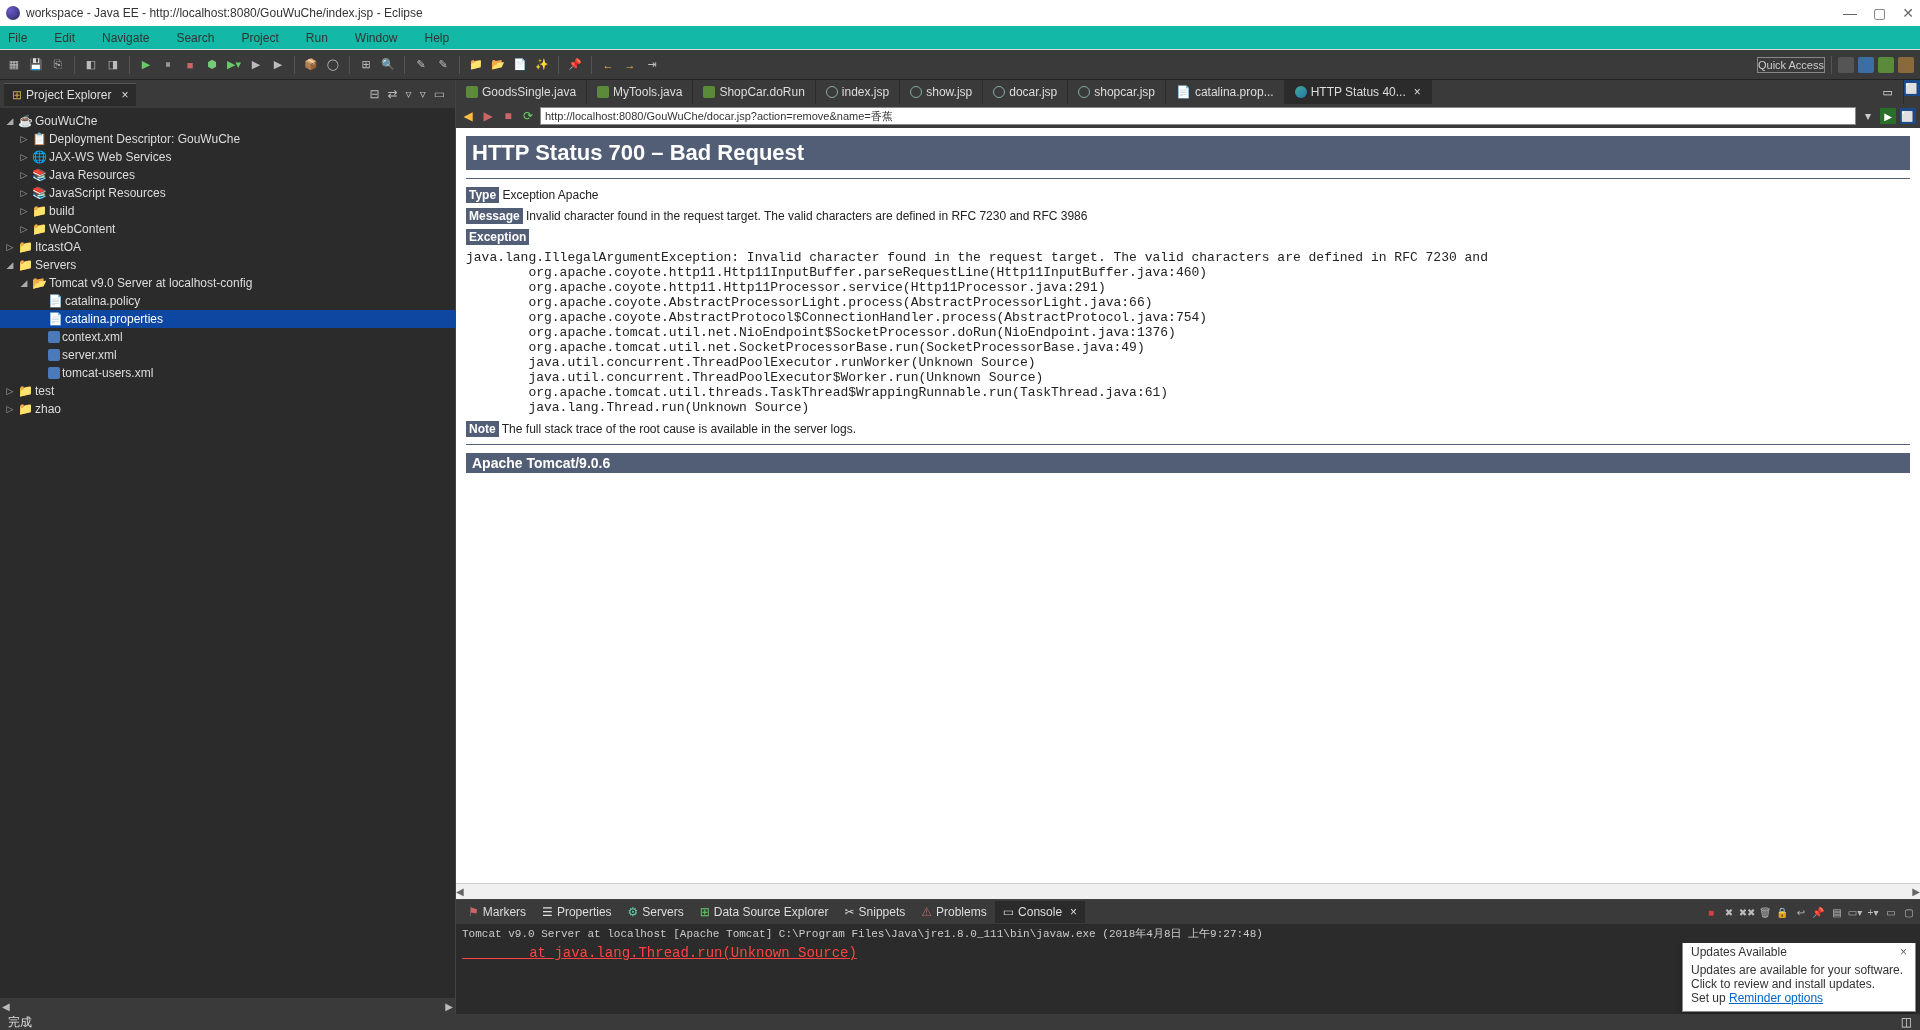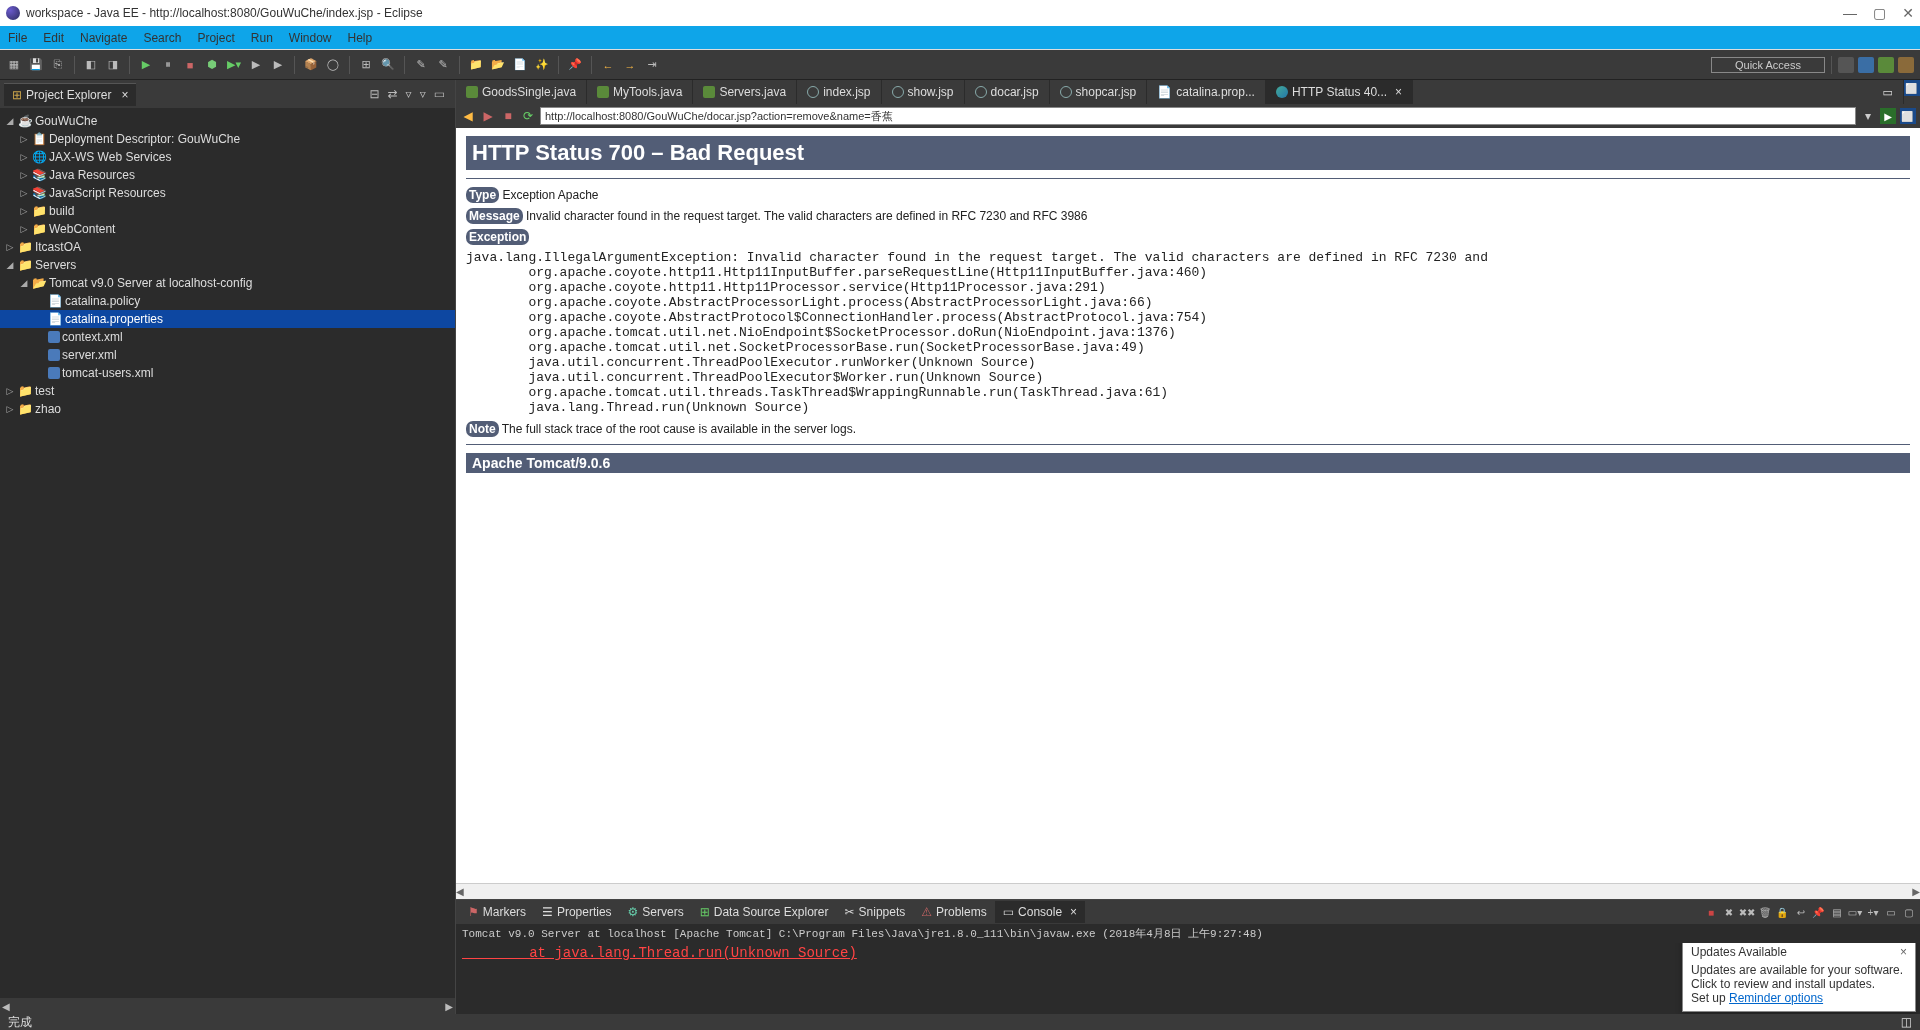--- a/index.html
+++ b/index.html
@@ -2,28 +2,28 @@
 <html><head>
 <meta charset="utf-8">
 <style>
 * { margin: 0; padding: 0; box-sizing: border-box; font-family: "Segoe UI", Tahoma, sans-serif; font-size: 12px; }
 body { background: #f0f0f0; width: 1920px; height: 1030px; overflow: hidden; display: flex; flex-direction: column; }
 .titlebar { background: #fff; height: 26px; display: flex; align-items: center; padding: 0 6px; color: #333; justify-content: space-between; }
 .titlebar-left { display: flex; align-items: center; gap: 6px; }
 .titlebar-right { display: flex; gap: 16px; align-items: center; }
 .titlebar-right span { color: #666; font-size: 14px; }
 .eclipse-icon { width: 14px; height: 14px; border-radius: 50%; background: radial-gradient(circle at 30% 30%, #6a5acd, #2b2b5b); display: inline-block; }
-.menubar { background: #0ea5e9; height: 24px; display: flex; align-items: center; padding: 0 8px; gap: 16px; color: #333; border-bottom: 1px solid #ddd; }
+.menubar { background: #14b8a6; height: 24px; display: flex; align-items: center; padding: 0 8px; gap: 27px; color: #333; border-bottom: 1px solid #ddd; }
 .menubar span { cursor: default; }
 .toolbar { background: #3a3a3a; height: 30px; display: flex; align-items: center; padding: 0 6px; gap: 6px; justify-content: space-between; border-bottom: 1px solid #222; }
 .toolbar-left { display: flex; align-items: center; gap: 6px; }
 .toolbar-right { display: flex; align-items: center; gap: 4px; }
 .tb-btn { width: 16px; height: 16px; display: inline-flex; align-items: center; justify-content: center; color: #bbb; font-size: 11px; }
 .tb-sep { width: 1px; height: 18px; background: #555; margin: 0 2px; }
-.quick-access { background: #3a3a3a; border: 1px solid #888; color: #ccc; padding: 1px 23px; font-size: 11px; }
+.quick-access { background: #3a3a3a; border: 1px solid #888; color: #ccc; padding: 1px 0; font-size: 11px; }
 .persp-btn { width: 16px; height: 16px; background: #555; border-radius: 2px; }
 .main { flex: 1; display: flex; background: #2b2b2b; min-height: 0; }
 .sidebar { width: 456px; display: flex; flex-direction: column; background: #2b2b2b; border-right: 1px solid #444; }
 .explorer-tabs { height: 28px; background: #3a3a3a; display: flex; align-items: center; padding: 0 4px; justify-content: space-between; }
 .explorer-tab { display: flex; align-items: center; gap: 4px; color: #ddd; padding: 4px 8px; background: #2b2b2b; border-top: 1px solid #555; }
 .explorer-tab .x { color: #ddd; margin-left: 6px; }
 .explorer-icons { display: flex; gap: 8px; color: #bbb; padding-right: 6px; }
 .tree { flex: 1; overflow: auto; color: #ddd; padding: 4px 0; }
 .tree-row { display: flex; align-items: center; height: 18px; padding-left: 4px; gap: 2px; white-space: nowrap; }
 .tree-row.selected { background: #0d47a1; color: #fff; }
@@ -42,21 +42,21 @@
 .browser-bar { height: 24px; background: #3a3a3a; display: flex; align-items: center; gap: 4px; padding: 0 4px; }
 .nav-btn { width: 16px; height: 16px; display: inline-flex; align-items: center; justify-content: center; color: #ccc; font-size: 12px; }
 .url-input { flex: 1; height: 18px; background: #fff; border: 1px solid #888; padding: 0 4px; font-size: 11px; color: #333; }
 .go-btn { width: 16px; height: 16px; background: #2a6e2a; color: #fff; display: inline-flex; align-items: center; justify-content: center; font-size: 10px; }
 .max-btn { width: 16px; height: 16px; background: #1a4a8a; display: inline-flex; align-items: center; justify-content: center; font-size: 10px; color: #fff; }
 .browser-page { flex: 1; background: #fff; overflow: hidden; position: relative; display: flex; flex-direction: column; }
 .page-inner { flex: 1; overflow: auto; padding: 8px 10px; }
 .page-h1 { background: #525D76; color: #fff; font-size: 22px; font-weight: bold; padding: 4px 6px; font-family: Tahoma, Arial, sans-serif; }
 .page-hr { border: none; border-top: 1px solid #525D76; margin: 8px 0; }
 .page-line { margin: 6px 0; font-family: Tahoma, Arial, sans-serif; font-size: 13px; color: #222; }
-.page-lbl { background: #525D76; color: #fff; font-weight: bold; padding: 1px 3px; border-radius: 7px; }
+.page-lbl { background: #525D76; color: #fff; font-weight: bold; padding: 1px 3px; }
 .page-pre { font-family: "Courier New", monospace; font-size: 13px; white-space: pre; color: #222; margin: 6px 0; }
 .page-h3 { background: #525D76; color: #fff; font-size: 14px; font-weight: bold; padding: 2px 6px; font-family: Tahoma, Arial, sans-serif; }
 .h-scroll { height: 16px; background: #f0f0f0; display: flex; align-items: center; justify-content: space-between; border-top: 1px solid #ccc; }
 .bottom-panel { height: 115px; background: #2b2b2b; display: flex; flex-direction: column; border-top: 1px solid #444; }
 .bp-tabs { height: 24px; background: #3a3a3a; display: flex; align-items: center; justify-content: space-between; padding: 0 4px; }
 .bp-tabs-left { display: flex; align-items: center; gap: 0; }
 .bp-tab { display: flex; align-items: center; gap: 4px; padding: 4px 8px; color: #ddd; font-size: 11px; }
 .bp-tab.active { background: #2b2b2b; }
 .bp-tab .x { margin-left: 4px; }
 .bp-icons { display: flex; gap: 4px; color: #bbb; }
@@ -262,21 +262,21 @@
       <div class="ed-tab">
           <span class="jicon"></span>
           <span>GoodsSingle.java</span>
         </div>
       <div class="ed-tab">
           <span class="jicon"></span>
           <span>MyTools.java</span>
         </div>
       <div class="ed-tab">
           <span class="jicon"></span>
-          <span>Servers.java</span>
+          <span>ShopCar.doRun</span>
         </div>
       <div class="ed-tab">
           <span class="wicon"></span>
           <span>index.jsp</span>
         </div>
       <div class="ed-tab">
           <span class="wicon"></span>
           <span>show.jsp</span>
         </div>
       <div class="ed-tab">

